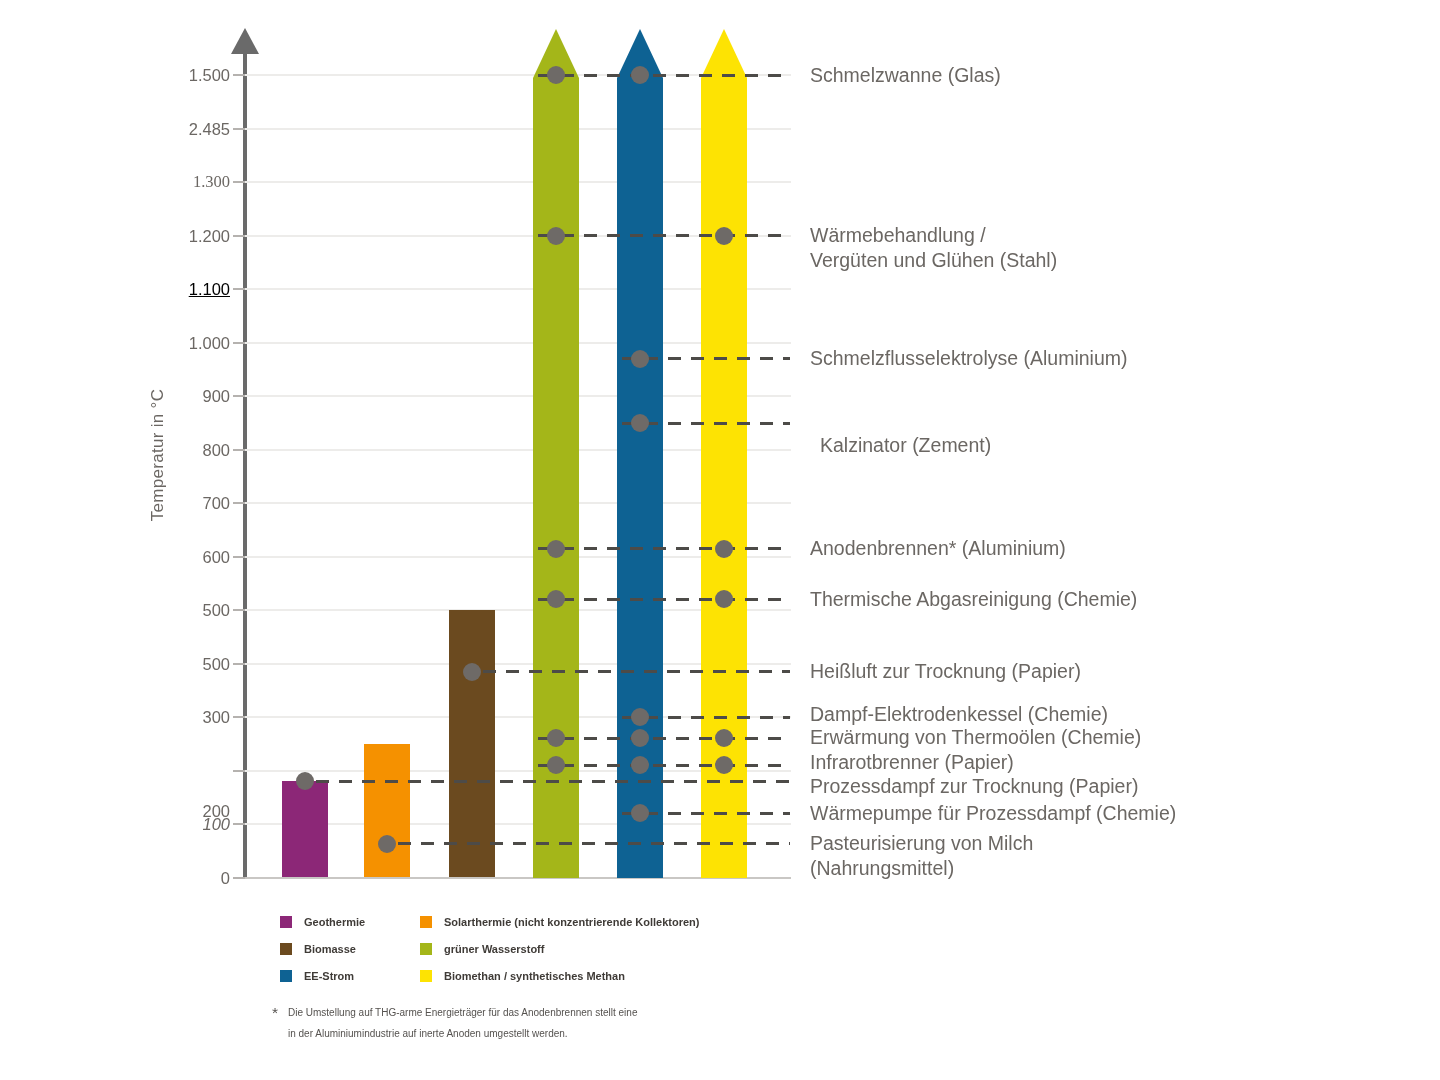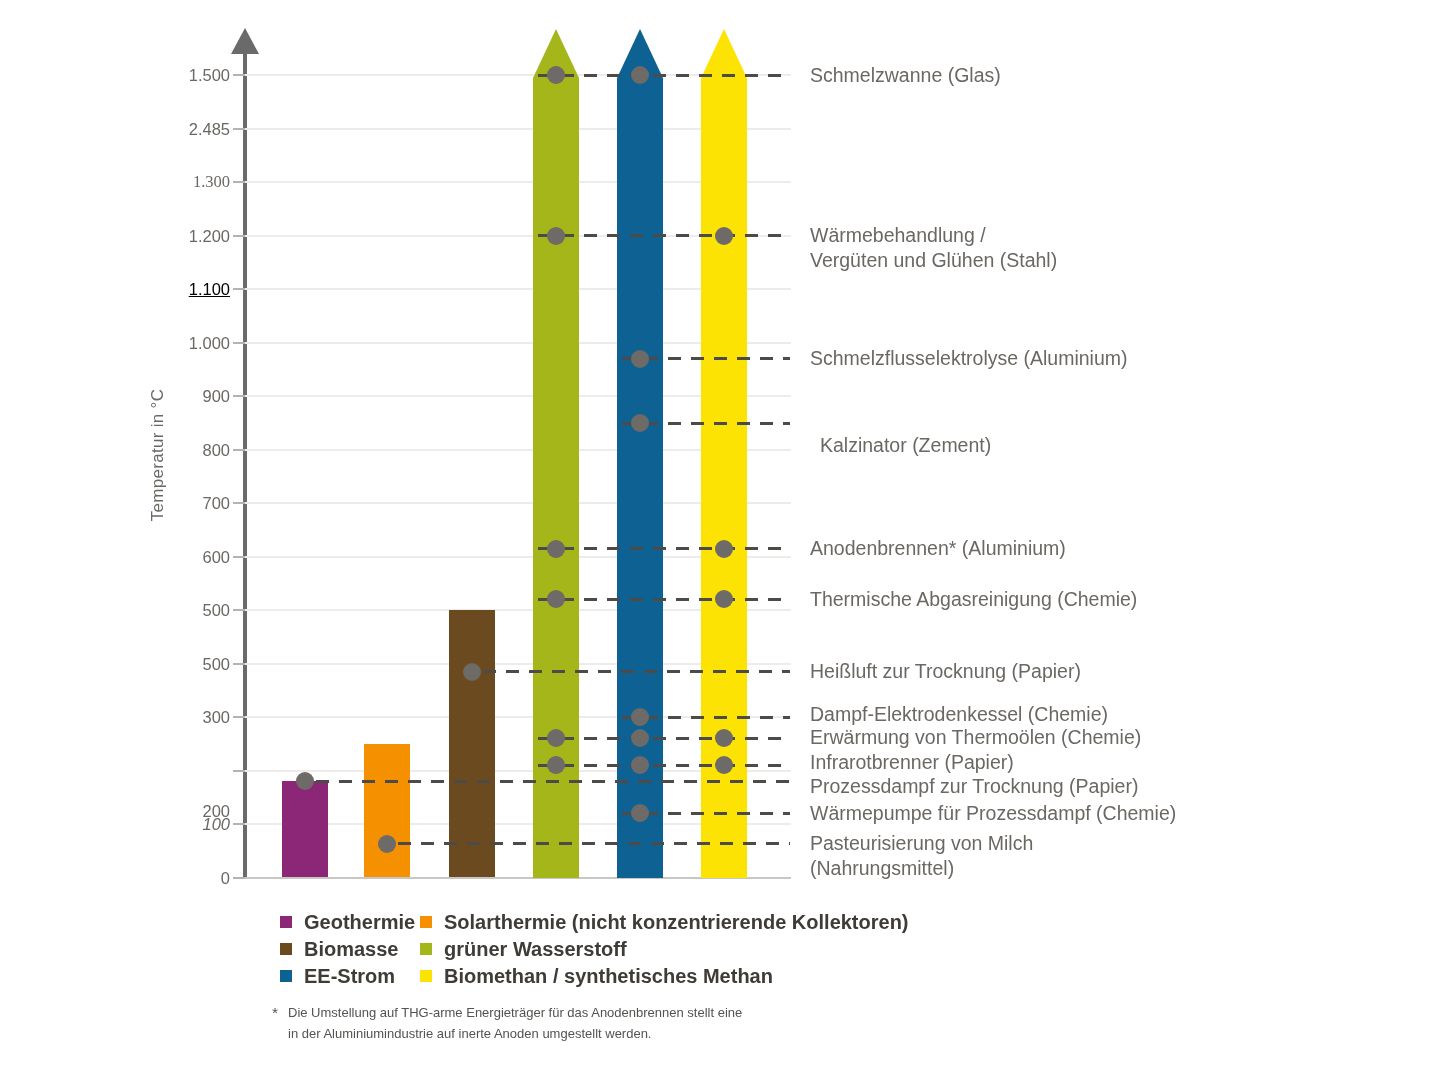--- a/index.html
+++ b/index.html
@@ -18,24 +18,24 @@
   }
   .gridline{position:absolute;left:245px;width:546px;height:2px;}
   .tickmark{position:absolute;left:233px;width:12px;height:2px;}
   .ticklabel{position:absolute;left:120px;width:110px;height:20px;line-height:20px;text-align:right;font-size:16.5px;}
   .bar{position:absolute;}
   .arrowcap{position:absolute;width:0;height:0;border-left:23px solid transparent;border-right:23px solid transparent;}
   .dashline{position:absolute;height:3px;}
   .dot{position:absolute;width:18px;height:18px;border-radius:50%;}
   .proclabel{position:absolute;left:810px;font-size:19.5px;line-height:25px;white-space:nowrap;}
   .legend-swatch{position:absolute;width:12px;height:12px;}
-  .legend-label{position:absolute;font-size:20px;font-weight:bold;white-space:nowrap;line-height:20px;}
+  .legend-label{position:absolute;font-size:11px;font-weight:bold;white-space:nowrap;line-height:20px;}
   .footnote{position:absolute;left:272px;top:1002px;display:flex;}
   .footnote-marker{font-size:15.5px;line-height:21px;width:16px;}
-  .footnote-lines{font-size:13px;line-height:21px;}
+  .footnote-lines{font-size:10px;line-height:21px;}
 </style>
 </head>
 <body>
 
 <div class="canvas">
   <div class="axis-title">Temperatur in °C</div>
   <div class="y-axis-line"></div>
   <div class="y-axis-arrow"></div>
   <div id="grid">
       <div class="gridline" style="top: 876.5px; background: rgb(201, 199, 196);"></div>

